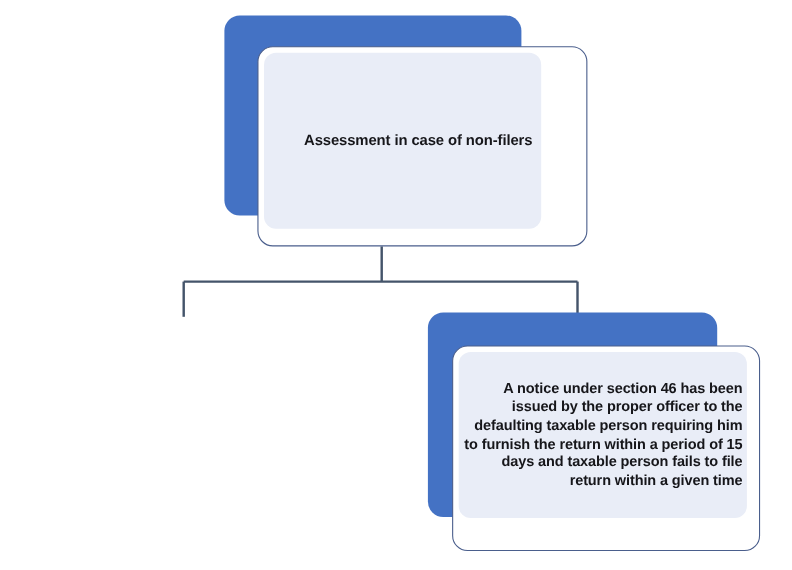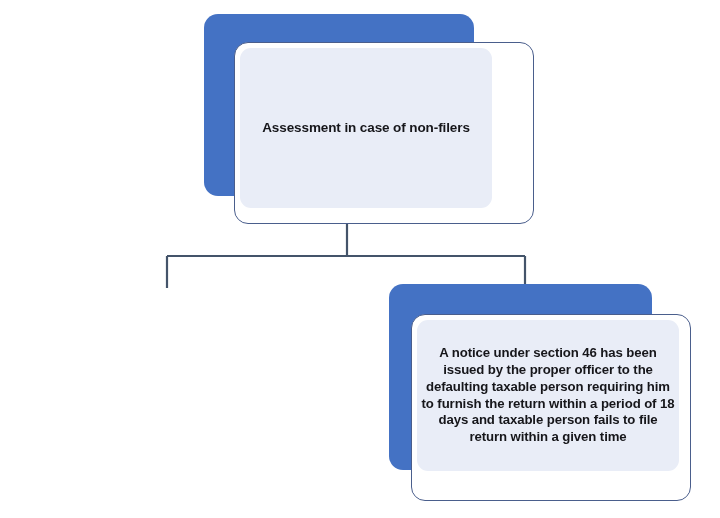--- a/index.html
+++ b/index.html
@@ -55,21 +55,21 @@
     background: #E9EDF7;
     border-radius: 11px;
     display: flex;
     align-items: center;
     justify-content: center;
     box-sizing: border-box;
   }
   .node .label {
     display: block;
     width: 100%;
-    text-align: center;
+    text-align: right;
     color: #16161a;
     font-weight: bold;
     line-height: 1.30;
     letter-spacing: -0.1px;
     padding: 0 8px;
     box-sizing: border-box;
   }
 
   
   #node-root { left: 204px; top: 14px; width: 330px; height: 210px; }
@@ -112,17 +112,17 @@
     <div class="panel">
       <span class="label">Assessment in case of non-filers</span>
     </div>
   </div>
 
 
   <div class="node" id="node-right">
     <div class="plate"></div>
     <div class="card"></div>
     <div class="panel">
-      <span class="label">A notice under section 46 has been issued by the proper officer to the defaulting taxable person requiring him to furnish the return within a period of 18 days and taxable person fails to file return within a given time</span>
+      <span class="label">A notice under section 46 has been issued by the proper officer to the defaulting taxable person requiring him to furnish the return within a period of 15 days and taxable person fails to file return within a given time</span>
     </div>
   </div>
 
 </div>
 
 </body></html>

